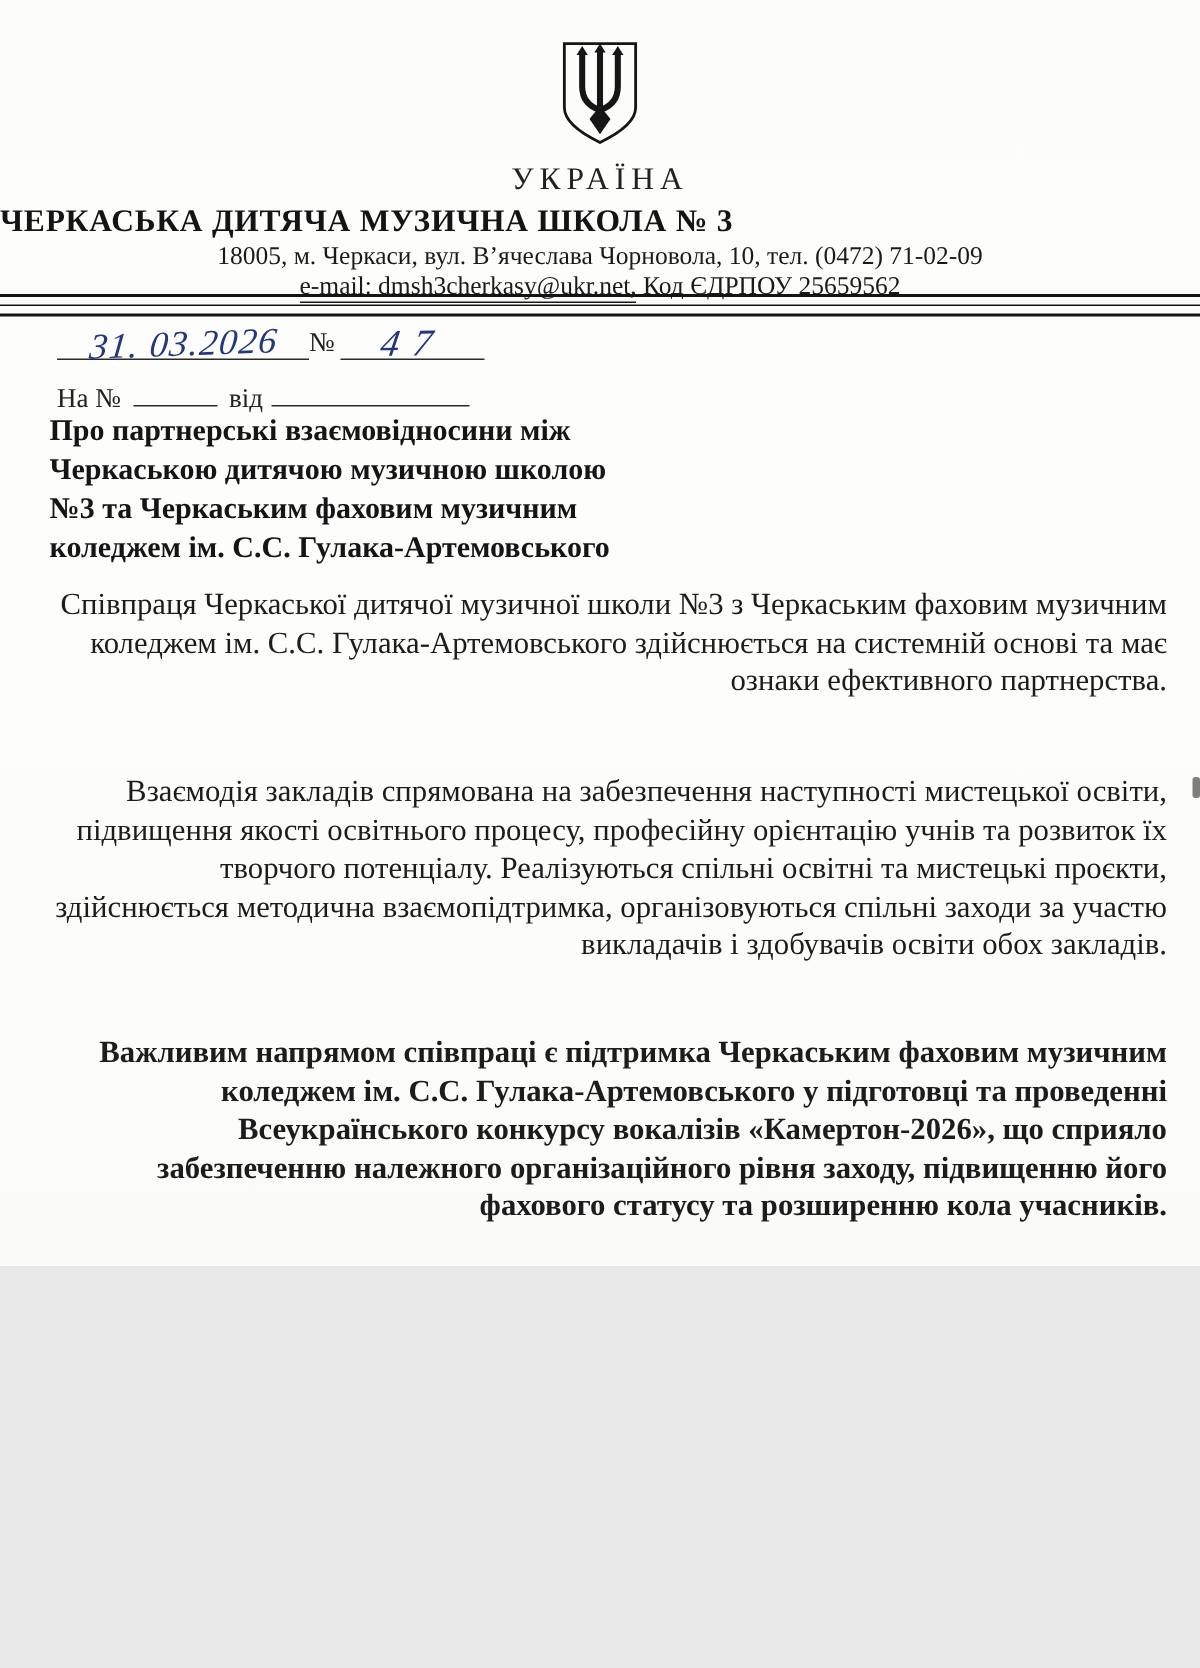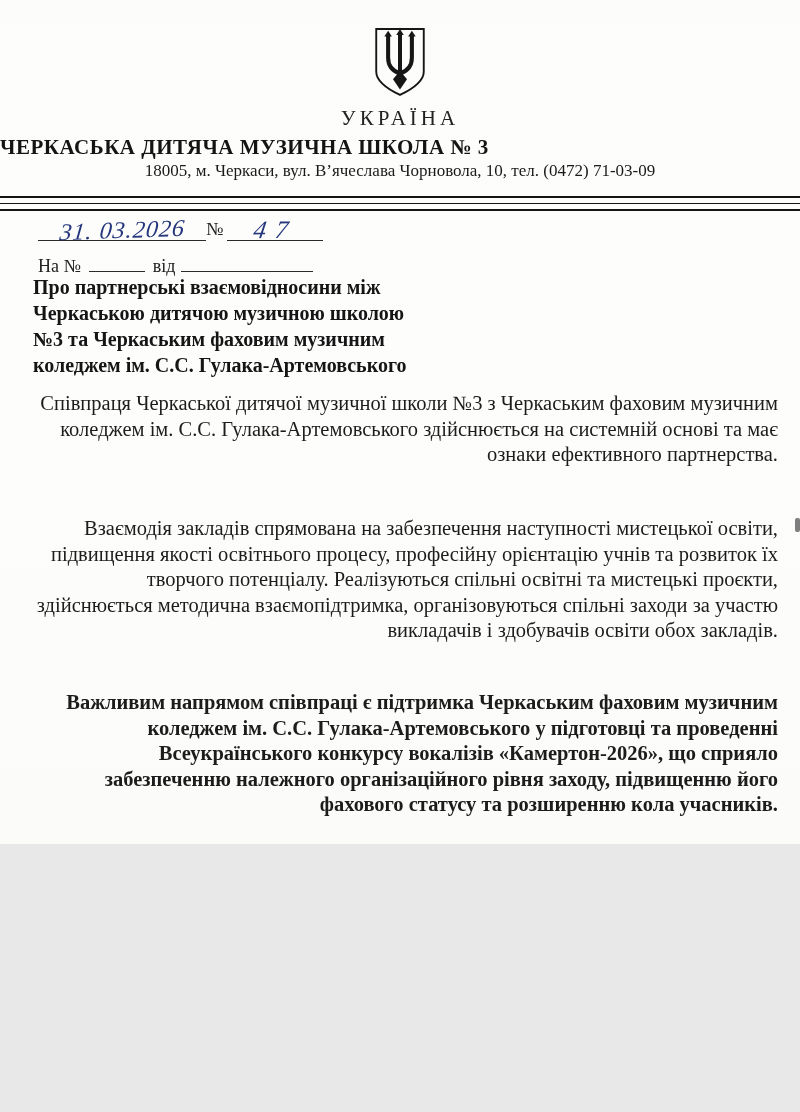--- a/index.html
+++ b/index.html
@@ -98,21 +98,22 @@
         <path d="M28 8 l7 11 h-14 z"></path>
         <path d="M72 8 l7 11 h-14 z"></path>
         <path d="M50 5 l7 11 h-14 z"></path>
         <path d="M50 82 l13 16 -13 19 -13 -19 z"></path>
       </g>
     </svg>
     <div class="emblem-label">УКРАЇНА</div>
   </div>
 
   <div class="org-title">ЧЕРКАСЬКА ДИТЯЧА МУЗИЧНА ШКОЛА № 3</div>
-  <div class="org-address">18005, м. Черкаси, вул. В’ячеслава Чорновола, 10, тел. (0472) 71-03-09</div>
+  <div class="org-address">18005, м. Черкаси, вул. В’ячеслава Чорновола, 10, тел. (0472) 71-02-09</div>
+  <div class="org-email"><span class="u">e-mail: dmsh3cherkasy@ukr.net,</span><span> Код ЄДРПОУ 25659562</span></div>
 
   <div class="rule-a"></div>
   <div class="rule-b"></div>
 
   <div class="ref">
     <div class="ref-row">
       <span class="wl wl-date"><span class="hand">31. 03.2026</span></span>
         <span>№</span>
         <span class="wl wl-no"><span class="hand hand-no">47</span></span>
     </div>

